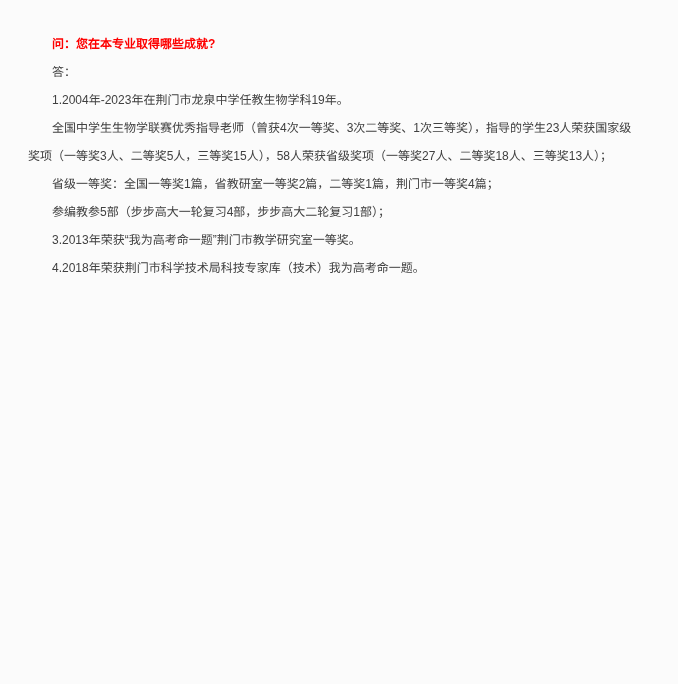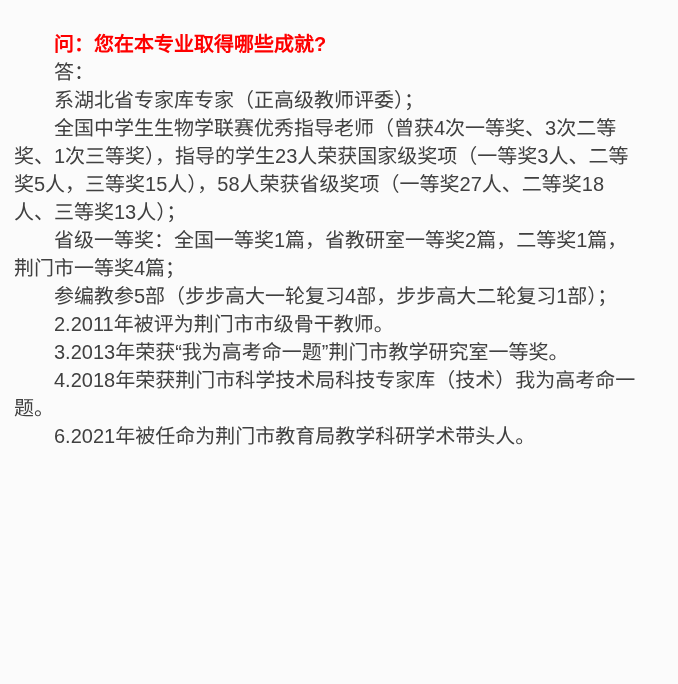--- a/index.html
+++ b/index.html
@@ -15,45 +15,43 @@
   body {
     width: 678px;
     height: 684px;
     background: var(--bg);
     font-family: "Liberation Sans", "DejaVu Sans", sans-serif;
     overflow: hidden;
   }
   .article {
     width: 653px;
     height: 684px;
-    padding: 30px 16px 20px 14px;
+    padding: 30px 16px 20px 28px;
     color: var(--fg);
-    font-size: 20px;
+    font-size: 12px;
     line-height: 28px;
   }
   .article p {
     margin: 0;
     padding: 0;
     text-indent: 2em;
     word-break: break-all;
   }
   .question {
     color: var(--accent);
     font-weight: bold;
   }
 </style>
 </head>
 <body>
 
 <div class="article">
   <p class="question">问：您在本专业取得哪些成就?</p>
   <p class="answer-label">答：</p>
   <div>
-      <p class="para">系湖北省专家库专家（正高级教师评委）；</p>
+      <p class="para">1.2004年-2023年在荆门市龙泉中学任教生物学科19年。</p>
       <p class="para">全国中学生生物学联赛优秀指导老师（曾获4次一等奖、3次二等奖、1次三等奖），指导的学生23人荣获国家级奖项（一等奖3人、二等奖5人，三等奖15人），58人荣获省级奖项（一等奖27人、二等奖18人、三等奖13人）；</p>
       <p class="para">省级一等奖：全国一等奖1篇，省教研室一等奖2篇，二等奖1篇，荆门市一等奖4篇；</p>
       <p class="para">参编教参5部（步步高大一轮复习4部，步步高大二轮复习1部）；</p>
-      <p class="para">2.2011年被评为荆门市市级骨干教师。</p>
       <p class="para">3.2013年荣获“我为高考命一题”荆门市教学研究室一等奖。</p>
       <p class="para">4.2018年荣获荆门市科学技术局科技专家库（技术）我为高考命一题。</p>
-      <p class="para">6.2021年被任命为荆门市教育局教学科研学术带头人。</p>
     </div>
 </div>
 
 </body></html>

